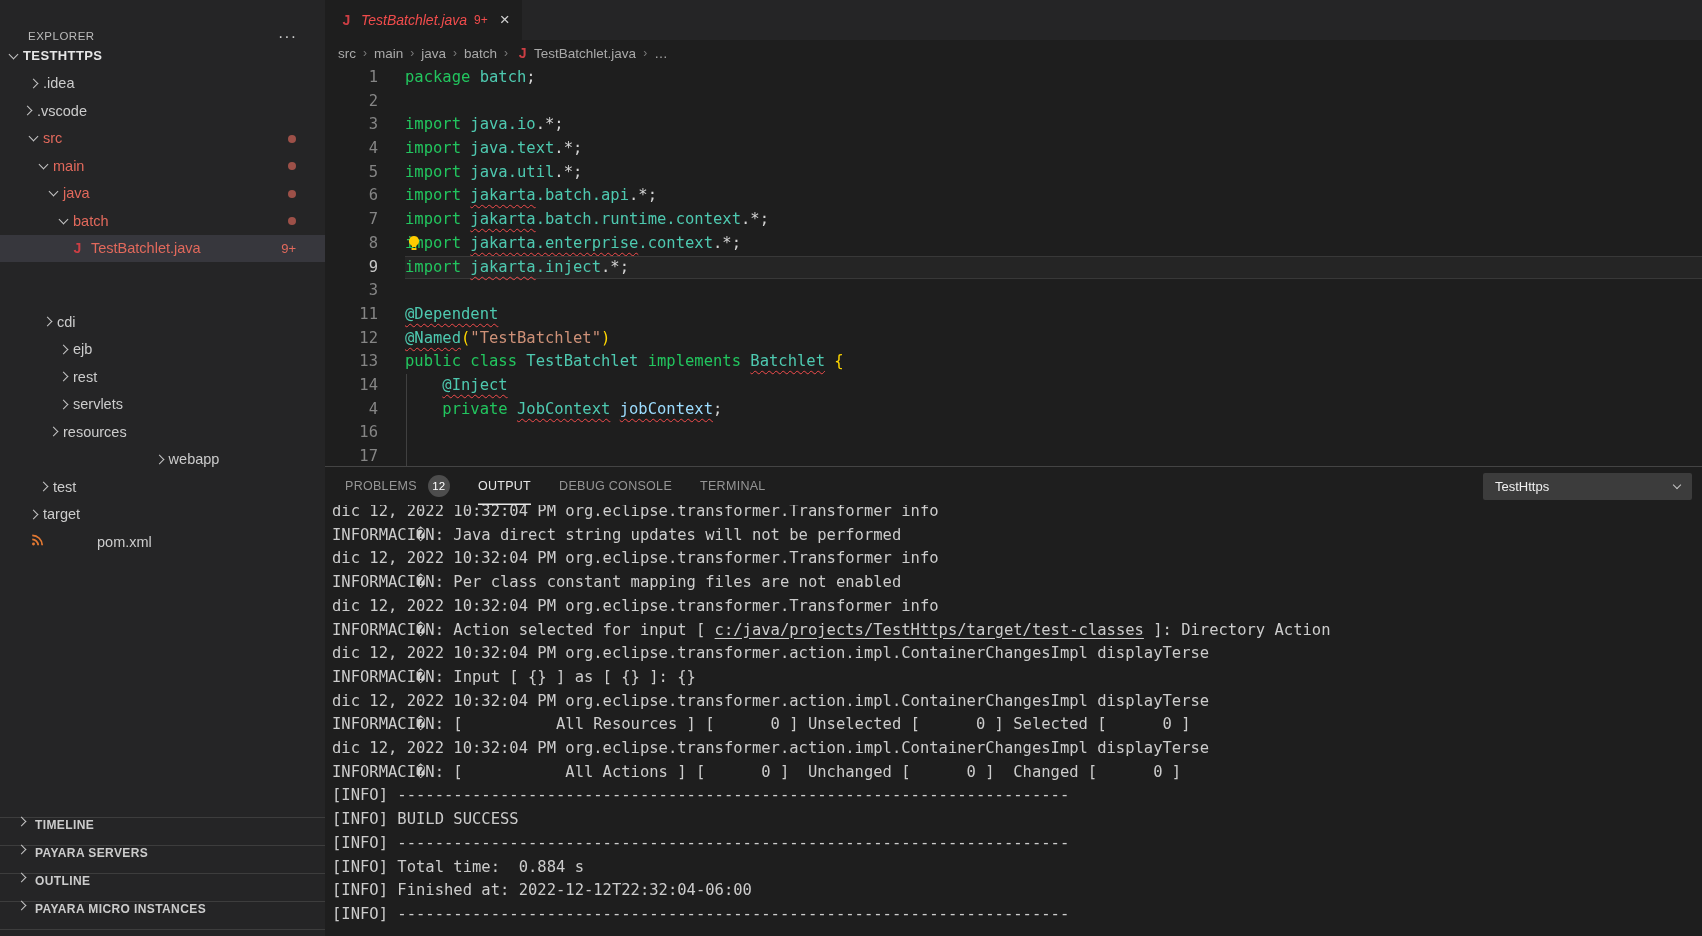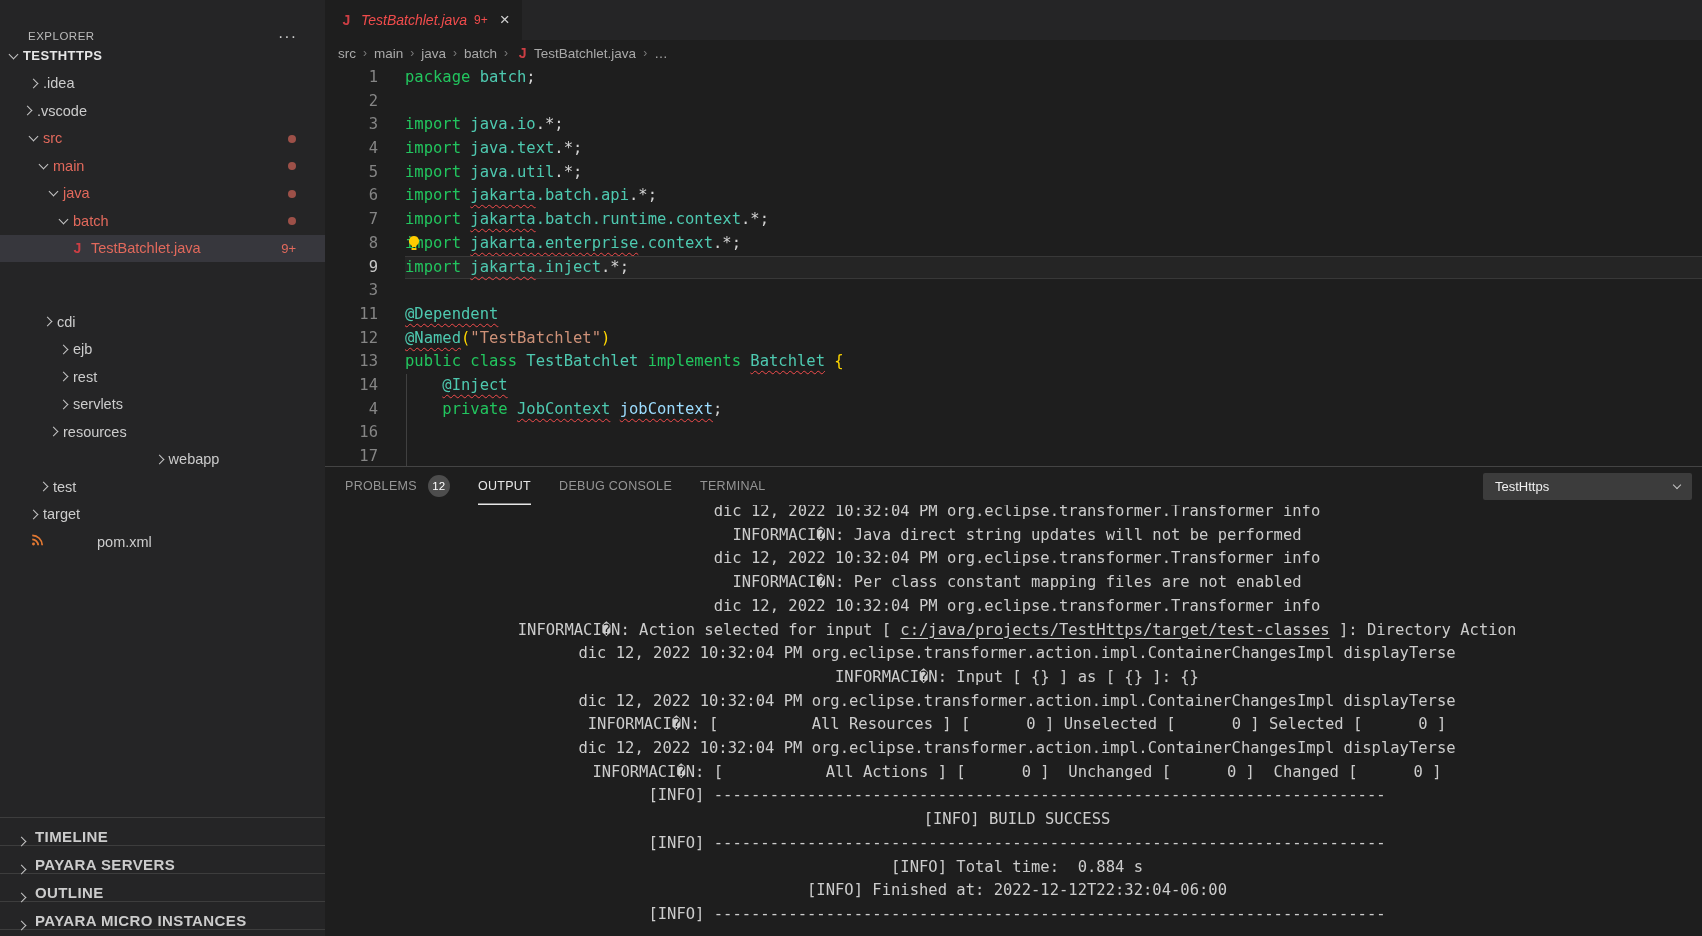--- a/index.html
+++ b/index.html
@@ -24,22 +24,22 @@
     border-right:1.6px solid #c5c5c5; border-bottom:1.6px solid #c5c5c5; flex:none; }
   .chev.r { transform:rotate(-45deg); }
   .chev.d { transform:rotate(45deg); margin-top:-3px; }
   .dotbadge { position:absolute; right:29px; top:10px; width:8px; height:8px;
     border-radius:50%; background:#9d5048; }
   .numbadge { position:absolute; right:29px; font-size:13px; color:#e2695c; }
   .jicon { display:inline-block; width:15px; color:#cc3e44; font-weight:bold;
     font-size:14px; text-align:center; flex:none; }
   .xmlicon { display:inline-block; width:15px; height:14px; flex:none; }
   #sidebar-sections { position:absolute; left:0; bottom:0; width:100%; }
-  .section { height:28px; display:flex; align-items:flex-end; gap:10px;
-    padding-left:18px; border-top:1px solid #3d3d3d; font-size:15px;
+  .section { height:28px; display:flex; align-items:flex-start; gap:10px;
+    padding-left:18px; border-top:1px solid #3d3d3d; font-size:12px;
     font-weight:bold; letter-spacing:.4px; color:#cccccc; cursor:pointer; }
   .section-stub { height:7px; border-top:1px solid #3d3d3d; }
 
   
   #main { position:absolute; left:325px; top:0; width:1377px; height:936px; }
   #tabbar { position:absolute; left:0; top:0; width:100%; height:40px;
     background:#252526; display:flex; }
   #tab-active { height:40px; background:#1e1e1e; display:flex; align-items:center;
     padding:0 12px 0 14px; cursor:pointer; }
   #tab-title { font-style:italic; font-size:14px; color:#f14c4c; margin-left:7px; }
@@ -64,21 +64,21 @@
   .lc.guide::before { content:""; position:absolute; left:1px; top:0; bottom:0;
     border-left:1px solid #404040; }
   .tok-kw { color:#22c55e; } .tok-type { color:#4ec9b0; } .tok-ann { color:#4ec9b0; }
   .tok-str { color:#ce9178; } .tok-brk { color:#ffd700; } .tok-var { color:#9cdcfe; }
   .tok-pl { color:#d4d4d4; }
   .sq { text-decoration:underline wavy #f14c4c 1px; text-underline-offset:4px; }
   .bulb { position:absolute; left:1px; top:3px; width:16px; height:16px; z-index:3; }
 
   
   #panel { position:absolute; left:0; top:466px; width:100%; height:470px;
-    background:#1e1e1e; border-top:1px solid #444444;text-align:center; }
+    background:#1e1e1e; border-top:1px solid #444444; }
   #panel-header { position:relative; height:38px; display:flex; align-items:center;
     padding-left:20px; gap:28px; }
   .ptab { display:flex; align-items:center; gap:11px; font-size:12.5px;
     letter-spacing:.3px; color:#969696; cursor:pointer; height:100%; }
   .ptab.active { color:#e7e7e7; box-shadow: inset 0 -1.5px 0 #e7e7e7; }
   .pbadge { min-width:22px; height:22px; border-radius:11px; background:#4d4d4d;
     color:#ffffff; font-size:11.5px; display:flex; align-items:center;
     justify-content:center; padding:0 4px; }
   #channel-select { position:absolute; right:10px; top:6px; width:209px; height:27px;
     background:#3c3c3c; border-radius:2px; display:flex; align-items:center;

